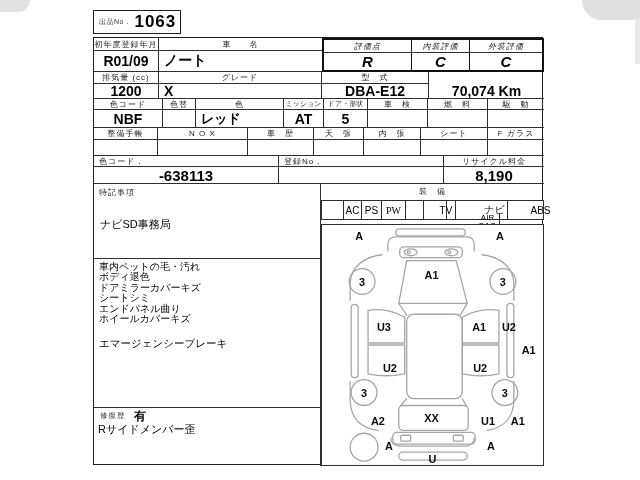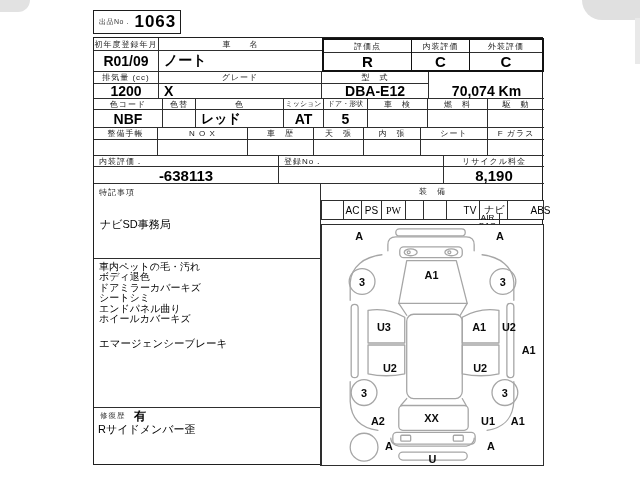--- a/index.html
+++ b/index.html
@@ -22,21 +22,21 @@
   .tbl{left:93px;top:37px;width:450px;height:428px;border:1.5px solid #1f1f1f;background:#fff;}
   .hd{font-size:8px;color:#222;display:flex;align-items:center;justify-content:center;letter-spacing:1px;white-space:nowrap;}
   .hd.sm{font-size:7px;letter-spacing:0;}
   .hd.la{justify-content:flex-start;padding-left:5px;letter-spacing:1px;}
   .vl{font-weight:bold;font-size:14px;display:flex;align-items:center;justify-content:center;white-space:nowrap;}
   .vl.la{justify-content:flex-start;padding-left:5px;}
   .vl.big{font-size:15px;}
   .vl.md{font-size:13px;}
   .bb{border-bottom:1px solid #2e2e2e;}
   .br{border-right:1px solid #2e2e2e;}
-  .evalBox{left:228px;top:0;width:222px;height:34px;border:2px solid #111;background:#fff;}
+  .evalBox{left:228px;top:0;width:222px;height:34px;border:2px solid #111;background:#fff;font-style:italic;}
   .evalBox .col{position:absolute;top:0;height:100%;box-sizing:border-box;}
   .evalBox .chd{position:absolute;left:0;right:0;top:0;height:12px;font-size:8px;color:#222;display:flex;align-items:center;justify-content:center;letter-spacing:1px;border-bottom:1px solid #2e2e2e;}
   .evalBox .cvl{position:absolute;left:0;right:0;top:12px;bottom:0;font-weight:bold;font-size:15px;display:flex;align-items:center;justify-content:center;}
   .ivr{border-right:1.5px solid #111;}
   
   .leftcol{left:0;top:146px;width:227px;height:282px;border-right:1px solid #2e2e2e;}
   .divline{position:absolute;left:0;width:100%;border-top:1px solid #2e2e2e;}
   .note-line{white-space:nowrap;}
   
   .equipLabel{left:227px;top:146px;width:223px;height:14px;}
@@ -120,21 +120,21 @@
   <div class="abs hd bb" style="left:394px;top:90px;width:56px;height:12px">F ガラス</div>
 
   <div class="abs vl bb br" style="left:0;top:102px;width:64px;height:16px"></div>
   <div class="abs vl bb br" style="left:64px;top:102px;width:90px;height:16px"></div>
   <div class="abs vl bb br" style="left:154px;top:102px;width:66px;height:16px"></div>
   <div class="abs vl bb br" style="left:220px;top:102px;width:50px;height:16px"></div>
   <div class="abs vl bb br" style="left:270px;top:102px;width:57px;height:16px"></div>
   <div class="abs vl bb br" style="left:327px;top:102px;width:67px;height:16px"></div>
   <div class="abs vl bb" style="left:394px;top:102px;width:56px;height:16px"></div>
 
-  <div class="abs hd la bb br" style="left:0;top:118px;width:185px;height:11px">内装評価．</div>
+  <div class="abs hd la bb br" style="left:0;top:118px;width:185px;height:11px">色コード．</div>
   <div class="abs hd la bb br" style="left:185px;top:118px;width:165px;height:11px">登録No．</div>
   <div class="abs hd bb" style="left:350px;top:118px;width:100px;height:11px">リサイクル料金</div>
 
   <div class="abs vl big bb br" style="left:0;top:129px;width:185px;height:17px">-638113</div>
   <div class="abs vl bb br" style="left:185px;top:129px;width:165px;height:17px"></div>
   <div class="abs vl big bb" style="left:350px;top:129px;width:100px;height:17px">8,190</div>
 
   <div class="abs leftcol">
     <div class="abs hd la" style="left:0;top:3px;width:120px;height:10px;justify-content:flex-start">特記事項</div>
     <div class="abs" style="left:6px;top:33px;font-size:11px">ナビSD事務局</div>
@@ -155,21 +155,21 @@
   </div>
 
   <div class="abs equipLabel hd">装　備</div>
   <div class="abs equipStrip" id="equip-strip">
       <div class="eqc" style="left: 0px; width: 22px;"></div>
       <div class="eqc" style="left: 22px; width: 18px;">AC</div>
       <div class="eqc" style="left: 40px; width: 20px;">PS</div>
       <div class="eqc" style="left: 60px; width: 24px; font-family: Liberation Serif, serif;">PW</div>
       <div class="eqc" style="left: 84px; width: 18px;"></div>
       <div class="eqc" style="left: 102px; width: 23px;"></div>
-      <div class="eqc" style="left: 139px; width: 19px;">TV</div>
+      <div class="eqc" style="left: 115px; width: 19px;">TV</div>
       <div class="eqc" style="left: 160px; width: 26px;">ナビ</div>
       <div class="eqc two-line" style="left: 154px; width: 24px; margin-top: 12px;">AIR
 BAG</div>
       <div class="eqc last" style="left: 194px; width: 27px;">ABS</div>
     </div>
 
   <div class="abs diagBox">
     <svg viewBox="0 0 222 242">
       <g fill="none" stroke="#a6a6a6" stroke-width="1.3" stroke-linecap="round" stroke-linejoin="round">
 

